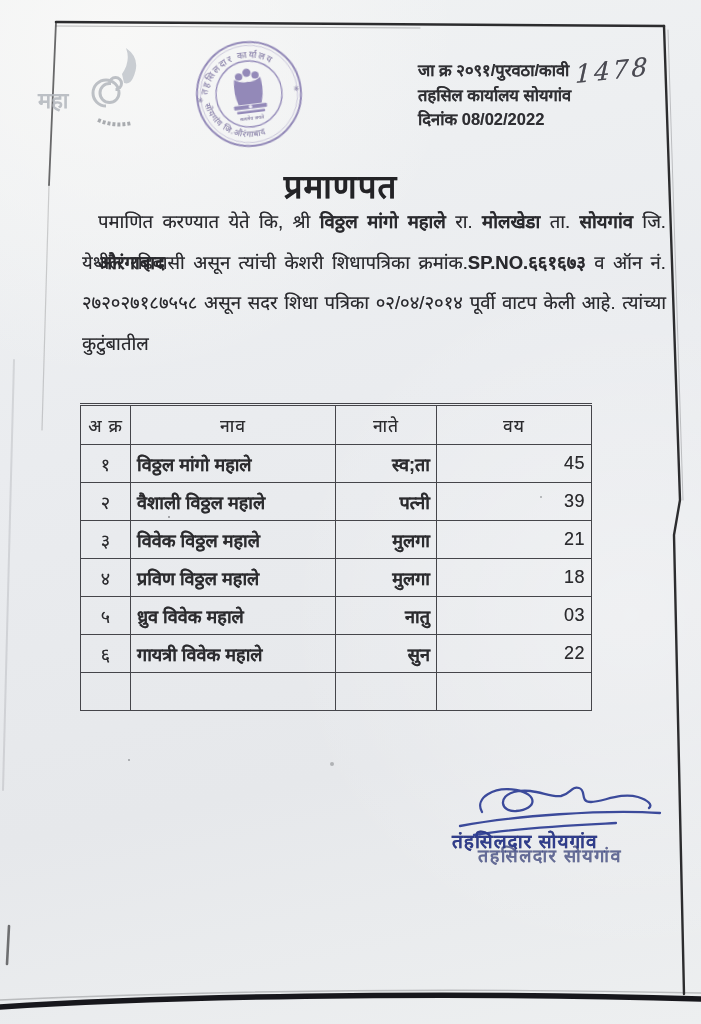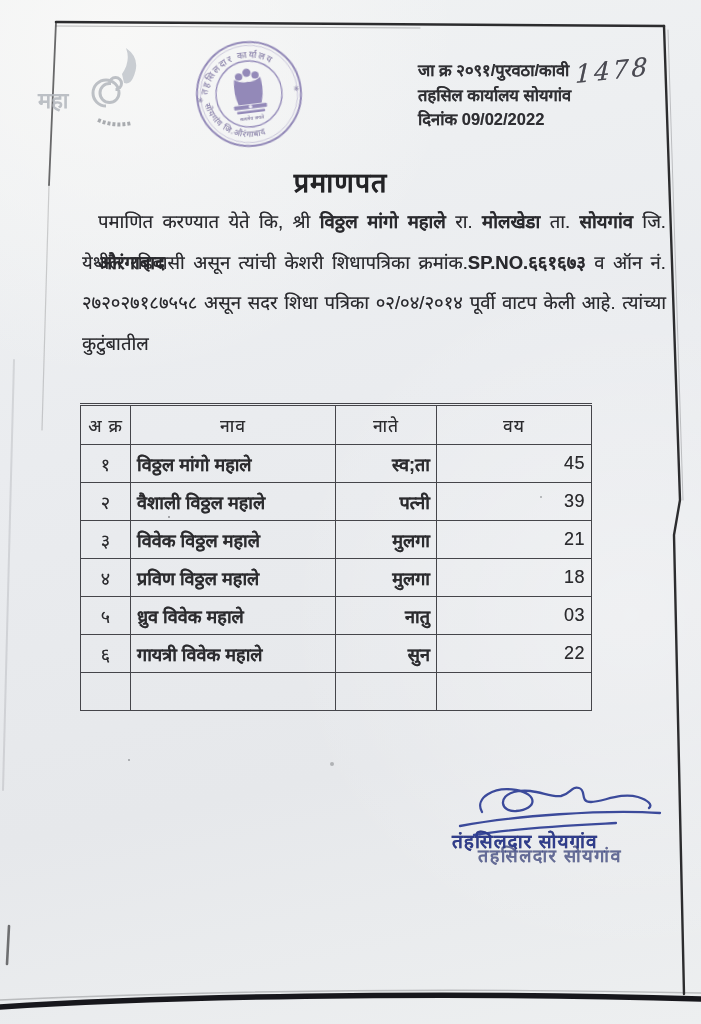--- a/index.html
+++ b/index.html
@@ -28,21 +28,21 @@
           opacity:.82; filter:blur(.35px); transform:rotate(-7deg); }
 
   
   .ref { position:absolute; left:418px; top:58px; font-size:16.5px; font-weight:600; line-height:24px; color:#2f2f33; white-space:nowrap; }
   .ref .hw { display:inline-block; font-family:"DejaVu Serif",serif; font-style:italic; font-weight:400;
              font-size:25px; letter-spacing:3px; color:#4a4a52; transform:rotate(-6deg) skewX(-8deg);
              margin-left:6px; vertical-align:-3px; }
   .ref .lat { font-weight:700; }
 
   h1.title { position:absolute; left:0; right:20px; top:163px; text-align:center;
-             font-size:27px; font-weight:700; letter-spacing:1px; color:#232326; }
+             font-size:33px; font-weight:700; letter-spacing:1px; color:#232326; }
 
   .bodytext { position:absolute; left:62px; top:202px; width:584px; font-size:18.5px; color:#29292d;margin-left:20px; }
   .bodytext .line { line-height:40.5px; height:40.5px; white-space:normal; }
   .bodytext .line.just { text-align:justify; text-align-last:justify; }
   .bodytext .line:first-child { padding-left:16px; }
   .b { font-weight:700; }
 
   table.fam { position:absolute; left:80px; top:403px; width:511px; border-collapse:collapse; table-layout:fixed; }
   table.fam col.c0{width:50px} table.fam col.c1{width:205px} table.fam col.c2{width:101px} table.fam col.c3{width:155px}
   table.fam th, table.fam td { border:1.6px solid #45454a; padding:0 6px; }
@@ -126,21 +126,21 @@
     </g>
   </svg>
 
   <div class="ref">
     <div>
       <span>जा क्र २०९१/पुरवठा/कावी</span><span class="hw">1478</span>
     </div>
     <div>तहसिल कार्यालय सोयगांव</div>
     <div>
       <span>दिनांक</span>
-      <span class="lat">09/02/2022</span>
+      <span class="lat">08/02/2022</span>
     </div>
   </div>
 
   <h1 class="title">प्रमाणपत</h1>
 
   <div class="bodytext">
       <div class="line just"><span>पमाणित करण्यात येते कि, श्री </span><span class="b">विठ्ठल मांगो महाले</span><span> रा. </span><span class="b">मोलखेडा</span><span> ता. </span><span class="b">सोयगांव</span><span> जि. </span><span class="b">औरंगाबाद</span></div>
       <div class="line just"><span>येथील रहिवासी असून त्यांची केशरी शिधापत्रिका क्रमांक.</span><span class="b">SP.NO.६६१६७३</span><span> व ऑन नं.</span></div>
       <div class="line just"><span>२७२०२७१८७५५८ असून सदर शिधा पत्रिका ०२/०४/२०१४ पूर्वी वाटप केली आहे. त्यांच्या कुटुंबातील</span></div>
     </div>

